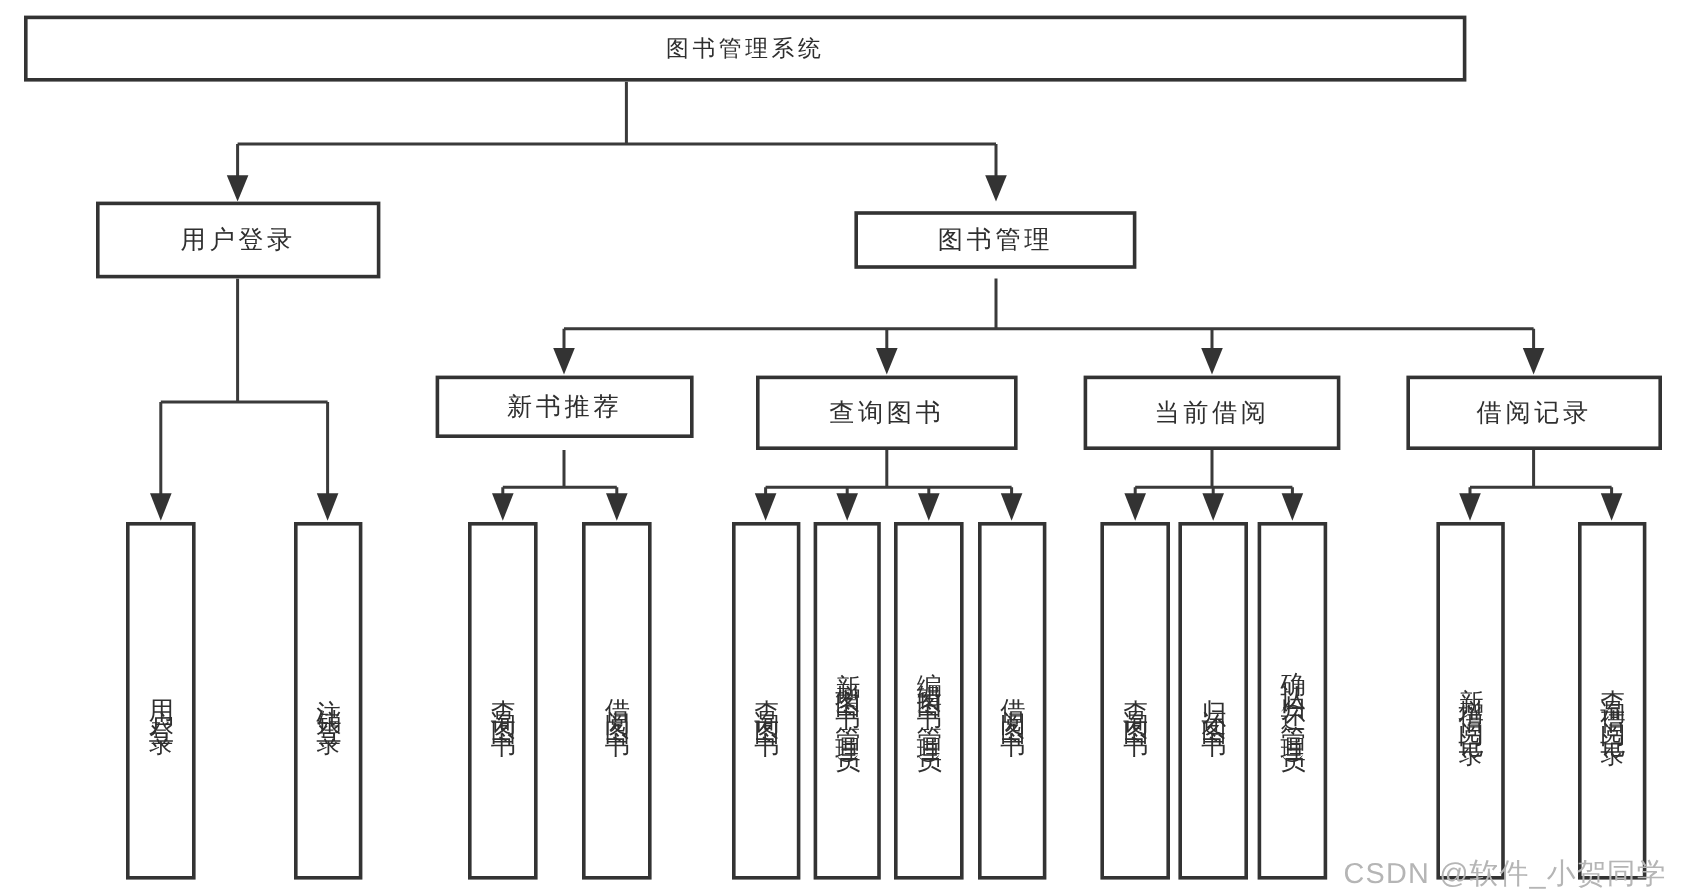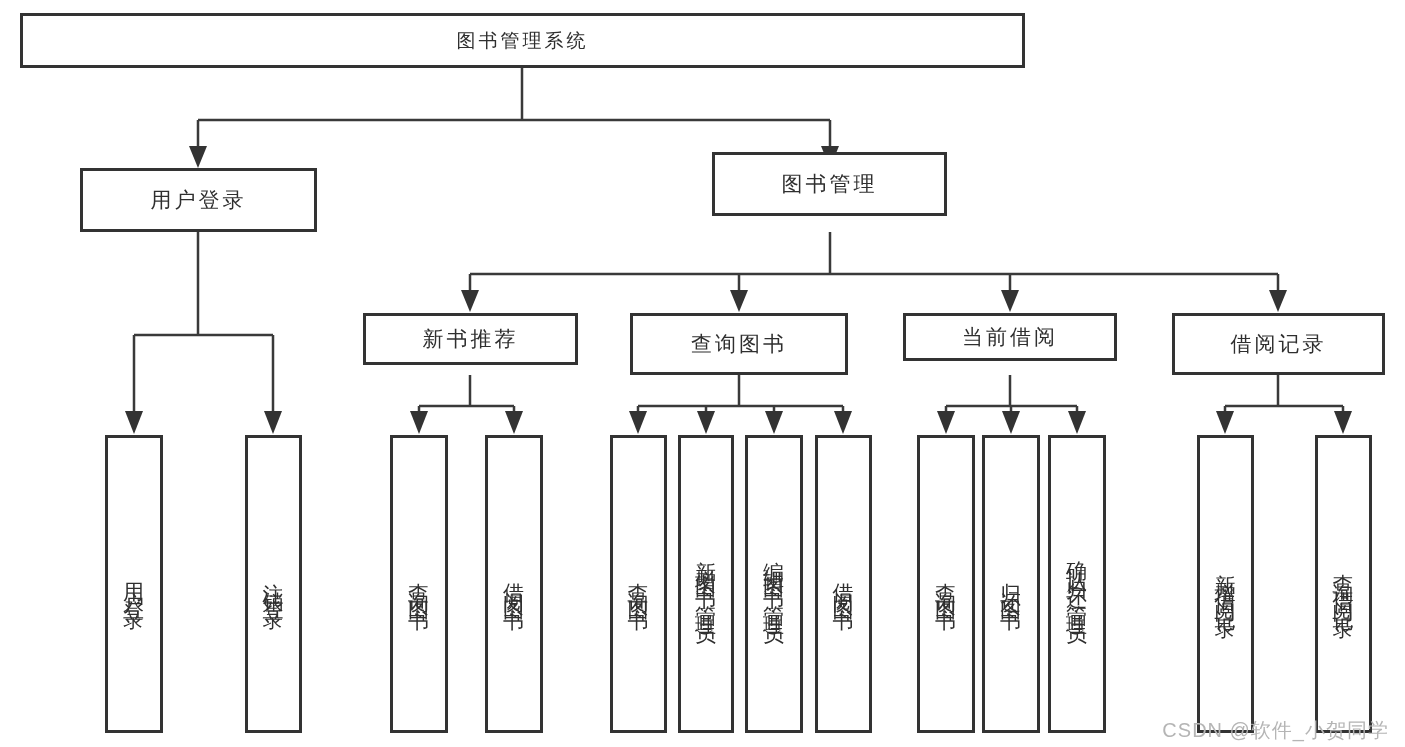--- a/index.html
+++ b/index.html
@@ -45,21 +45,21 @@
     font-size: 21px;
     letter-spacing: 9px;
     line-height: 1;
     white-space: nowrap;
   }
 
   .watermark {
     position: absolute;
     right: 16px;
     bottom: 3px;
-    font-size: 20px;
+    font-size: 24px;
     color: #b5b5b5;
     letter-spacing: 1px;
     z-index: 3;
     white-space: nowrap;
   }
 </style>
 </head>
 <body>
 
 <div class="stage">
@@ -89,38 +89,38 @@
       <polygon class="arrowhead" points="765,411 783,411 774,434"></polygon>
       <polygon class="arrowhead" points="834,411 852,411 843,434"></polygon>
       <polygon class="arrowhead" points="937,411 955,411 946,434"></polygon>
       <polygon class="arrowhead" points="1002,411 1020,411 1011,434"></polygon>
       <polygon class="arrowhead" points="1068,411 1086,411 1077,434"></polygon>
       <polygon class="arrowhead" points="1216,411 1234,411 1225,434"></polygon>
       <polygon class="arrowhead" points="1334,411 1352,411 1343,434"></polygon>
     </g>
   </svg>
 
-  <div class="node root-node" style="left:20px; top:13px; width:1005px; height:55px;">
+  <div class="node root-node" style="left:20px; top:13px; width:1202px; height:55px;">
     <span class="lbl">图书管理系统</span>
   </div>
 
   <div class="node branch-node" style="left:80px; top:168px; width:237px; height:64px;">
     <span class="lbl">用户登录</span>
   </div>
-  <div class="node branch-node" style="left:712px; top:152px; width:235px; height:64px;">
+  <div class="node branch-node" style="left:712px; top:176px; width:235px; height:48px;">
     <span class="lbl">图书管理</span>
   </div>
 
   <div class="node branch-node" style="left:363px; top:313px; width:215px; height:52px;">
     <span class="lbl">新书推荐</span>
   </div>
   <div class="node branch-node" style="left:630px; top:313px; width:218px; height:62px;">
     <span class="lbl">查询图书</span>
   </div>
-  <div class="node branch-node" style="left:903px; top:313px; width:214px; height:48px;">
+  <div class="node branch-node" style="left:903px; top:313px; width:214px; height:62px;">
     <span class="lbl">当前借阅</span>
   </div>
   <div class="node branch-node" style="left:1172px; top:313px; width:213px; height:62px;">
     <span class="lbl">借阅记录</span>
   </div>
 
   <div class="node leaf-node" style="left:105px; top:435px; width:58px; height:298px;">
     <span class="lbl">用户登录</span>
   </div>
   <div class="node leaf-node" style="left:245px; top:435px; width:57px; height:298px;">

